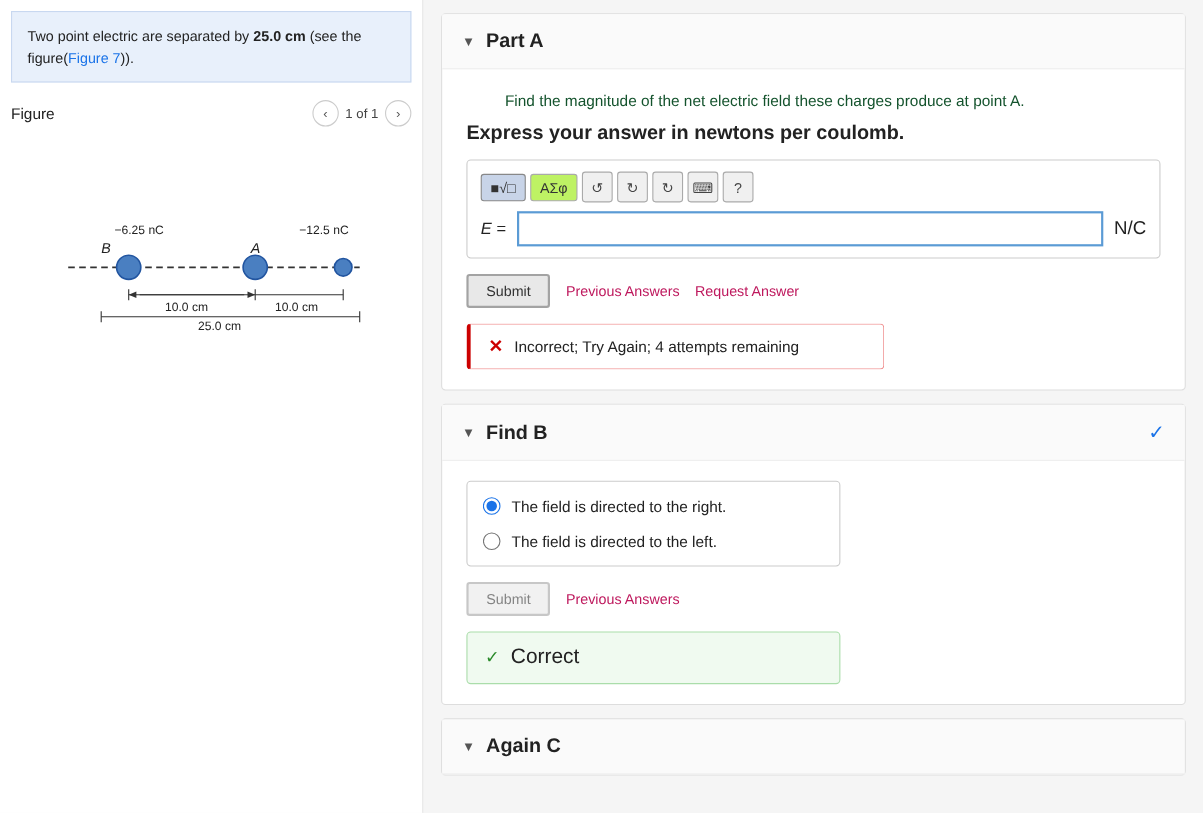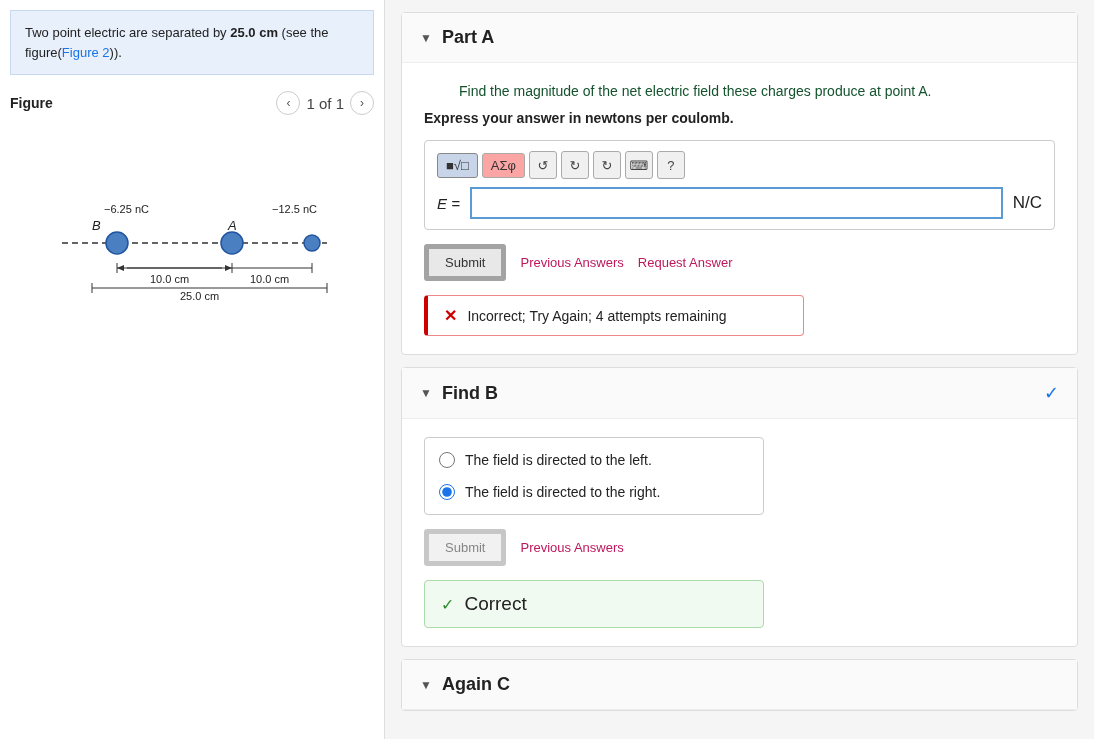--- a/index.html
+++ b/index.html
@@ -43,21 +43,21 @@
     }
 
     .figure-header {
       display: flex;
       align-items: center;
       justify-content: space-between;
       margin-bottom: 8px;
     }
 
     .figure-title {
-      font-weight: bold;
+      font-weight: normal;
       font-size: 14px;
       color: #222;
     }
 
     .figure-nav {
       display: flex;
       align-items: center;
       gap: 6px;
     }
 
@@ -69,21 +69,21 @@
       border-radius: 50%;
       cursor: pointer;
       display: flex;
       align-items: center;
       justify-content: center;
       font-size: 12px;
       color: #555;
     }
 
     .figure-counter {
-      font-size: 15px;
+      font-size: 12px;
       color: #444;
     }
 
     .figure-diagram {
       display: flex;
       align-items: center;
       justify-content: center;
       padding: 60px 10px 20px;
     }
 
@@ -140,21 +140,21 @@
     .question-text {
       font-size: 14px;
       color: #14532d;
       margin-bottom: 8px;
       line-height: 1.5;
       margin-left: 35px;
     }
 
     .instruction-text {
       font-weight: bold;
-      font-size: 14px;
+      font-size: 18px;
       color: #222;
       margin-bottom: 14px;
     }
 
     .math-input-box {
       border: 1px solid #ccc;
       border-radius: 4px;
       padding: 10px 12px;
       margin-bottom: 14px;
     }
@@ -162,21 +162,21 @@
     .math-toolbar {
       display: flex;
       gap: 4px;
       align-items: center;
       margin-bottom: 8px;
     }
 
     .math-toolbar-btn {
       padding: 4px 8px;
       border: 1px solid #aaa;
-      background: #fca5a5;
+      background: #bef264;
       border-radius: 3px;
       cursor: pointer;
       font-size: 13px;
       color: #333;
     }
 
     .math-toolbar-btn.active {
       background: #c8d4e8;
       border-color: #888;
     }
@@ -225,21 +225,21 @@
 
     .action-row {
       display: flex;
       align-items: center;
       gap: 14px;
       margin-bottom: 14px;
     }
 
     .submit-btn {
       background: #e8e8e8;
-      border: 5px solid #a3a3a3;
+      border: 2px solid #a3a3a3;
       padding: 6px 16px;
       font-size: 13px;
       border-radius: 3px;
       cursor: pointer;
       color: #333;
     }
 
     .submit-btn:disabled {
       opacity: 0.6;
     }
@@ -328,21 +328,21 @@
     .diagram-svg {
       width: 320px;
       height: 120px;
     }
   </style>
 </head>
 <body>
 
 <div class="left-panel">
   <div class="problem-text">
-    <span>Two point electric are separated by </span><strong>25.0 cm</strong><span> (see the figure(</span><a href="#">Figure 2</a><span>)).</span>
+    <span>Two point electric are separated by </span><strong>25.0 cm</strong><span> (see the figure(</span><a href="#">Figure 7</a><span>)).</span>
   </div>
 
   <div class="figure-area">
     <div class="figure-header">
       <span class="figure-title">Figure</span>
       <div class="figure-nav">
         <button class="figure-nav-btn">
           <span>‹</span>
         </button>
         <span class="figure-counter">1 of 1</span>
@@ -448,26 +448,26 @@
   <div class="part-section">
     <div class="part-header correct-header">
       <span class="collapse-icon">▼</span>
       <span class="part-label">Find B</span>
       <span class="checkmark-blue">✓</span>
     </div>
     <div class="part-body">
 
       <div class="radio-group">
         <label class="radio-option">
+          <input type="radio" name="partb" checked="" style="">
+          <span>The field is directed to the right.</span>
+        </label>
+        <label class="radio-option">
           <input type="radio" name="partb" style="">
           <span>The field is directed to the left.</span>
-        </label>
-        <label class="radio-option">
-          <input type="radio" name="partb" checked="" style="">
-          <span>The field is directed to the right.</span>
         </label>
       </div>
 
       <div class="action-row">
         <button class="submit-btn" disabled="">Submit</button>
         <button class="link-btn">Previous Answers</button>
       </div>
 
       <div class="correct-banner">
         <span class="correct-icon">✓</span>

